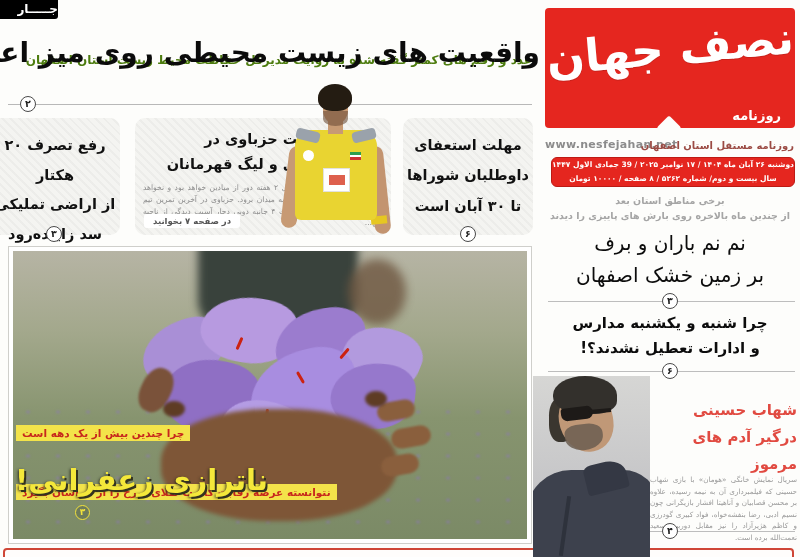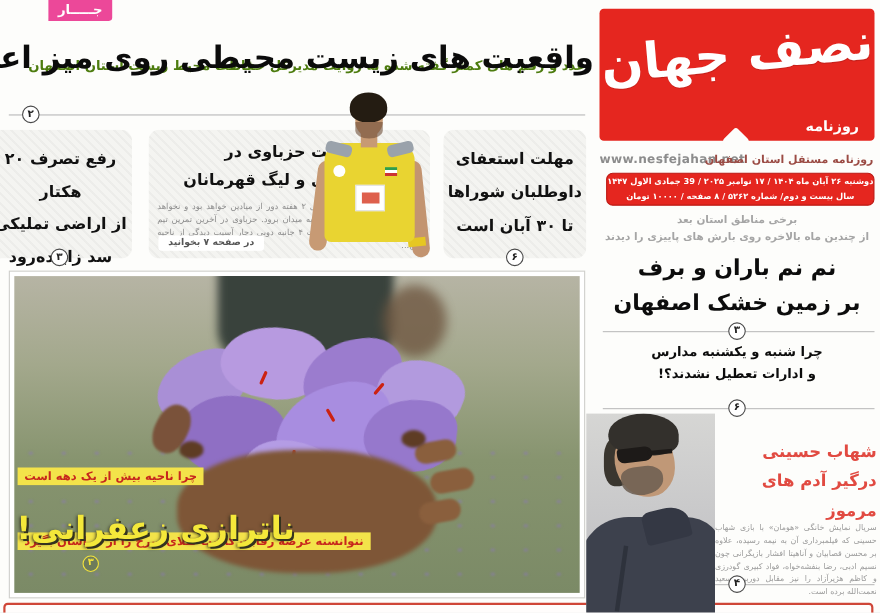--- a/index.html
+++ b/index.html
@@ -7,24 +7,23 @@
   body { font-family:"DejaVu Sans", sans-serif; }
   .page {
     position:relative; width:800px; height:557px; margin:0 auto;
     background:#fdfdfb; overflow:hidden;
   }
   .abs { position:absolute; }
   .rtl { direction:rtl; unicode-bidi:embed; }
 
   
   .corner-label {
-    left:0; top:0; width:58px; height:19px; background:#ec4899;
-    color:#fff; font-weight:bold; font-size:12px; text-align:center; line-height:19px;
+    left:0; top:0; width:58px; height:19px; background:#000000;
+    color:#fff; font-weight:bold; font-size:12px; text-align:right; line-height:19px;
     border-radius:0 0 3px 0;
-    margin-left:44px;
   }
   .lead-kicker {
     right:268px; top:13px; width:470px; text-align:right;
     color:#4d7c0f; font-size:12px; font-weight:bold; white-space:nowrap; overflow:visible;margin-top:40px;
   }
   .lead-headline {
     left:0; top:36px; width:540px; text-align:center; color:#0b0b0b;
     font-size:28px; font-weight:bold; white-space:nowrap;
   }
   .lead-rule { left:8px; top:104px; width:524px; border-top:1px solid #b8b8b8; }
@@ -160,23 +159,23 @@
   .tagline { right:6px; top:140px; font-size:10px; font-weight:bold; color:#9b4b44;margin-left:32px; }
   .datebox {
     left:551px; top:157px; width:244px; height:30px;
     background:#e5261f; border:1px solid #bd1a14; border-radius:6px;
     color:#fff; font-size:7.5px; line-height:14px; text-align:center; font-weight:bold;
     overflow:hidden;
   }
   .r-kicker { left:545px; top:194px; width:250px; text-align:center;
     color:#a5a5a5; font-size:9.5px; line-height:1.55; font-weight:bold; }
   .r-head1 { left:545px; top:227px; width:250px; text-align:center;
-    color:#0c0c0c; font-size:20px; font-weight:bold; line-height:1.6; }
+    color:#0c0c0c; font-size:20px; font-weight:normal; line-height:1.6; }
   .r-head2 { left:545px; top:311px; width:250px; text-align:center;
-    color:#0c0c0c; font-size:12px; font-weight:bold; line-height:1.65; }
+    color:#0c0c0c; font-size:15px; font-weight:bold; line-height:1.65; }
   .sep { position:absolute; border-top:1px solid #bdbdbd; }
   .sep-1 { left:548px; top:301px; width:247px; }
   .sep-2 { left:548px; top:371px; width:247px; }
   .sep-3 { left:640px; top:531px; width:155px; }
   .badge-r1 { left:662px; top:293px; }
   .badge-r2 { left:662px; top:363px; }
   .badge-r3 { left:662px; top:523px; }
   .badge-lead { left:20px; top:96px; }
   .badge-dam { left:46px; top:226px; }
   .badge-council { left:460px; top:226px; }
@@ -287,21 +286,21 @@
       <div class="stig s3"></div>
       <div class="stig s4"></div>
       <div class="sf-thumb"></div>
       <div class="sf-hand"></div>
       <div class="finger f1"></div>
       <div class="finger f2"></div>
       <div class="finger f3"></div>
       <div class="knuck k1"></div>
       <div class="knuck k2"></div>
 
-      <div class="cap-chip cap1 rtl">چرا ناحیه بیش از یک دهه است</div>
+      <div class="cap-chip cap1 rtl">چرا چندین بیش از یک دهه است</div>
       <div class="cap-chip cap2 rtl">نتوانسته عرصه رقابت کاشت طلای سرخ را از خراسان بگیرد</div>
       <div class="photo-title rtl">ناترازی زعفرانی!</div>
       <div class="badge-yellow">۳</div>
     </div>
   </div>
 
   <div class="abs logo-block">
     <div class="logo-text rtl">نصف جهان</div>
     <div class="logo-sub rtl">روزنامه</div>
     <div class="logo-diamond"></div>

